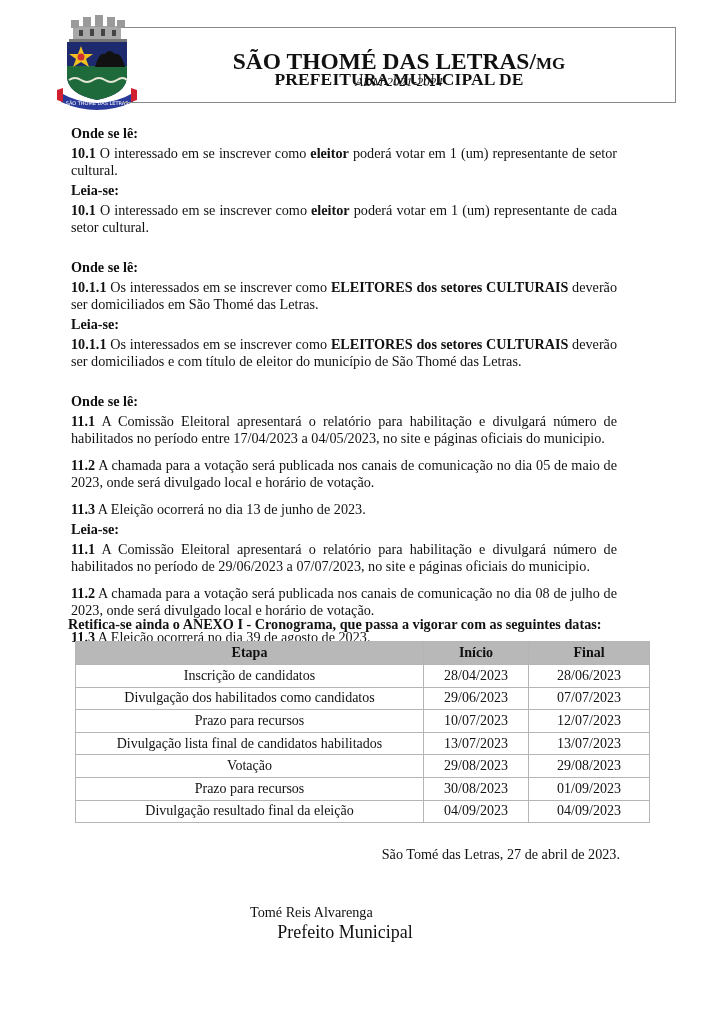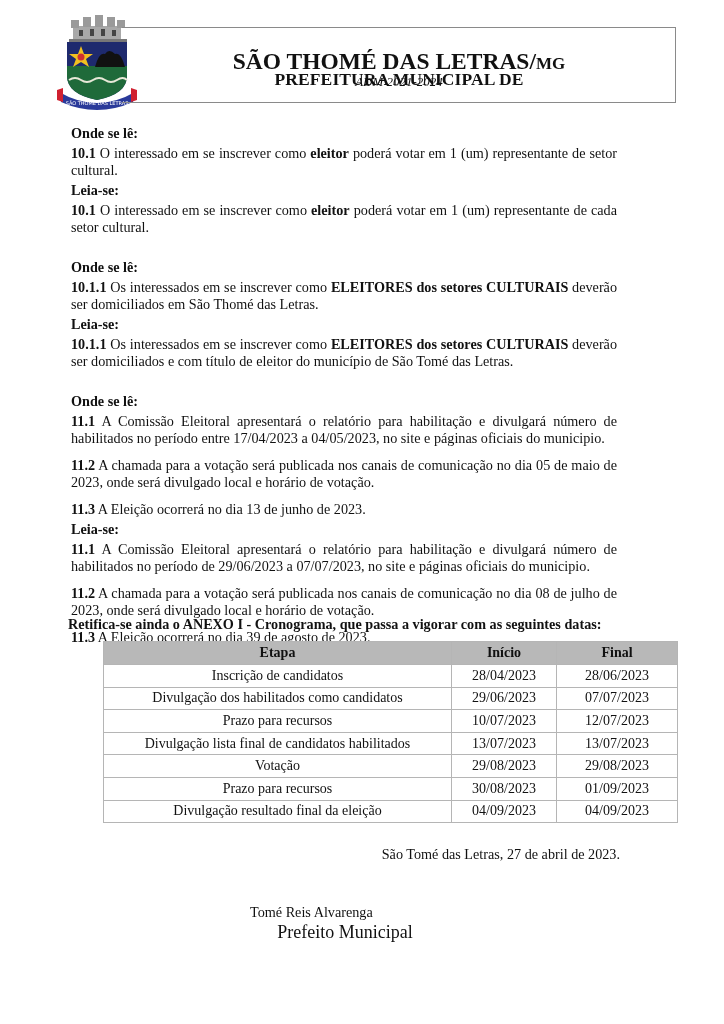--- a/index.html
+++ b/index.html
@@ -41,21 +41,21 @@
     .content b { font-weight: bold; }
 
     .retifica {
       position: absolute; left: 68px; top: 616px; width: 560px;
       font-weight: bold; font-size: 14.2px;
     }
 
     
     .table-wrap { position: absolute; left: 75px; top: 641px; }
     table.crono {
-      border-collapse: collapse; font-size: 14px; margin-left: 28px;
+      border-collapse: collapse; font-size: 14px;
     }
     table.crono th, table.crono td {
       border: 1px solid #b5b5b5; text-align: center; padding: 0; height: 21.6px;
       line-height: 18px;
     }
     table.crono th { background: #b8b8b8; font-weight: bold; height: 22px; }
     .col-etapa { width: 347px; }
     .col-inicio { width: 104px; }
     .col-final { width: 120px; }
 
@@ -118,21 +118,21 @@
       <p class="label">Onde se lê:</p>
       <p><b>10.1</b><span> O interessado em se inscrever como </span><b>eleitor</b><span> poderá votar em 1 (um) representante de setor cultural.</span></p>
       <p class="label">Leia-se:</p>
       <p><b>10.1</b><span> O interessado em se inscrever como </span><b>eleitor</b><span> poderá votar em 1 (um) representante de cada setor cultural.</span></p>
     </div>
     <div class="gap-block"></div>
     <div>
       <p class="label">Onde se lê:</p>
       <p><b>10.1.1</b><span> Os interessados em se inscrever como </span><b>ELEITORES dos setores CULTURAIS</b><span> deverão ser domiciliados em São Thomé das Letras.</span></p>
       <p class="label">Leia-se:</p>
-      <p><b>10.1.1</b><span> Os interessados em se inscrever como </span><b>ELEITORES dos setores CULTURAIS</b><span> deverão ser domiciliados e com título de eleitor do município de São Tomé das Letras.</span></p>
+      <p><b>10.1.1</b><span> Os interessados em se inscrever como </span><b>ELEITORES dos setores CULTURAIS</b><span> deverão ser domiciliados e com título de eleitor do município de São Thomé das Letras.</span></p>
     </div>
     <div class="gap-block"></div>
     <div>
       <p class="label">Onde se lê:</p>
       <p><b>11.1</b><span> A Comissão Eleitoral apresentará o relatório para habilitação e divulgará número de habilitados no período entre 17/04/2023 a 04/05/2023, no site e páginas oficiais do municipio.</span></p>
       <div class="gap-small"></div>
       <p><b>11.2</b><span> A chamada para a votação será publicada nos canais de comunicação no dia 05 de maio de 2023, onde será divulgado local e horário de votação.</span></p>
       <div class="gap-small"></div>
       <p><b>11.3</b><span> A Eleição ocorrerá no dia 13 de junho de 2023.</span></p>
       <p class="label">Leia-se:</p>

